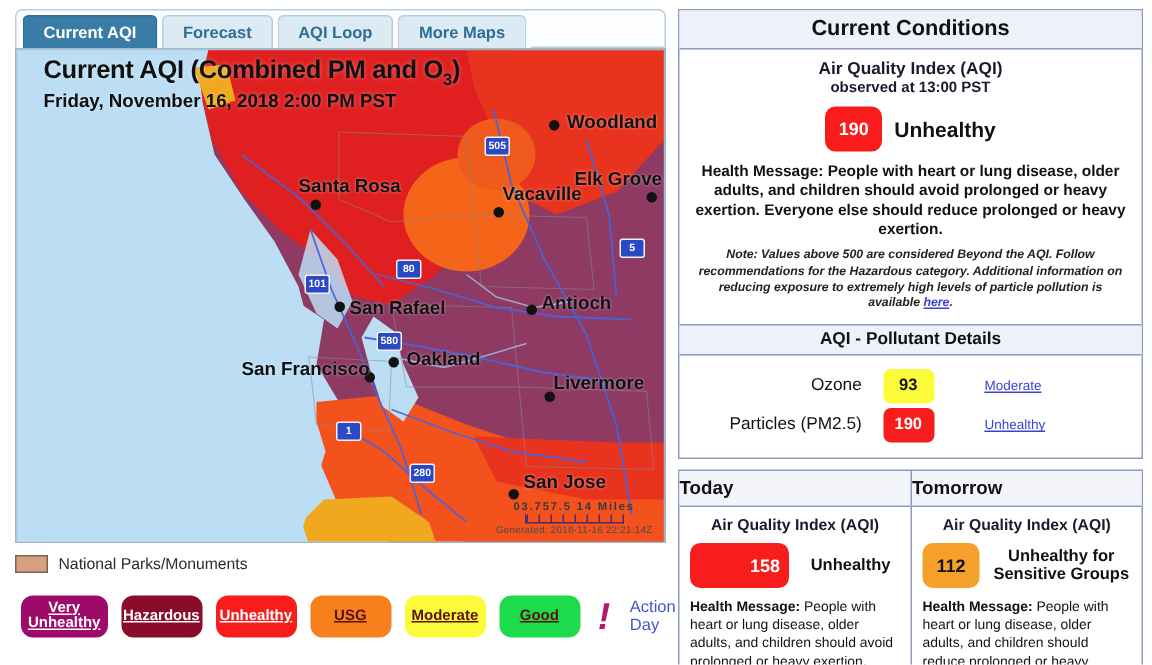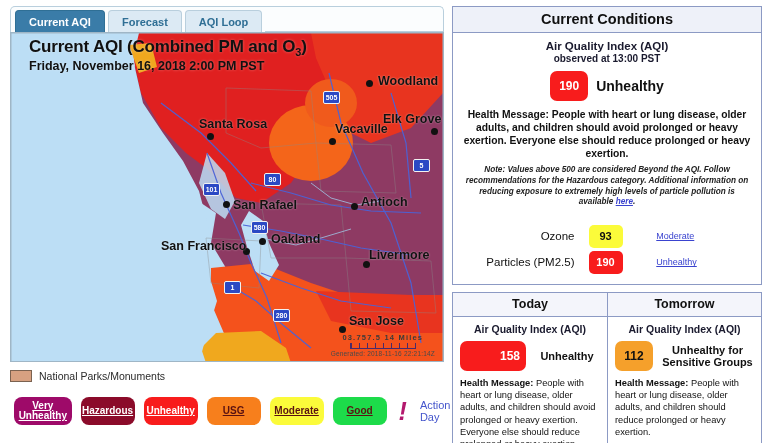--- a/index.html
+++ b/index.html
@@ -165,21 +165,21 @@
     font-size: 11px; font-weight: bold; padding: 0 5px;
   }
   .poll-cat { font-size: 9px; }
 
   .fc-cols { display: flex; }
   .fc-col { width: 50%; }
   .fc-col + .fc-col { border-left: 1px solid #8c9ac4; }
   .fc-day {
     background: #f4f5fb;
     border-bottom: 1px solid #8c9ac4;
-    text-align: center; font-size: 12.5px; font-weight: bold;
+    text-align: left; font-size: 12.5px; font-weight: bold;
     color: #111; padding: 4px 0 5px;
   }
   .fc-body { padding: 6px 7px 7px; }
   .fc-aqi-label { text-align: center; font-size: 10.5px; font-weight: bold; color: #1a1a2e; }
   .fc-badge-row { display: flex; align-items: center; gap: 8px; margin: 6px 0 6px; }
   .fc-cat { font-size: 11px; font-weight: bold; color: #111; line-height: 1.12; flex: 1; text-align: center; }
   .fc-msg { font-size: 9.3px; color: #111; line-height: 1.32; }
   .fc-msg b { font-weight: bold; }
 </style>
 </head>
@@ -191,20 +191,23 @@
 
     <div class="tabbar-shell">
       <div class="tab active">
           <span>Current AQI</span>
         </div>
       <div class="tab">
           <span>Forecast</span>
         </div>
       <div class="tab">
           <span>AQI Loop</span>
+        </div>
+      <div class="tab">
+          <span>More Maps</span>
         </div>
       <div class="tab-filler"></div>
     </div>
 
     <div class="map-frame">
       <svg class="map-canvas" viewBox="0 0 432 330" preserveAspectRatio="none">
         <rect x="0" y="0" width="432" height="330" fill="#bcdef5"></rect>
 
         <path d="M150,0 L432,0 L432,330 L300,330 L270,300 L250,250 L215,235 L200,210
                  L205,180 L175,160 L150,120 L120,80 L118,40 Z" fill="#8e3a63"></path>
@@ -355,20 +358,21 @@
       <div class="panel-body">
         <div class="cc-aqi-label">Air Quality Index (AQI)</div>
         <div class="cc-observed">observed at 13:00 PST</div>
         <div class="cc-badge-row">
           <span class="badge" id="cc-badge" style="background: rgb(248, 28, 28); color: rgb(255, 255, 255);">190</span>
           <span class="badge-cat">Unhealthy</span>
         </div>
         <div class="health-msg">Health Message: People with heart or lung disease, older adults, and children should avoid prolonged or heavy exertion. Everyone else should reduce prolonged or heavy exertion.</div>
         <div class="note"><span>Note: Values above 500 are considered Beyond the AQI. Follow recommendations for the Hazardous category. Additional information on reducing exposure to extremely high levels of particle pollution is available </span><a class="lnk" href="#">here</a><span>.</span></div>
       </div>
+      <div class="sub-head">AQI - Pollutant Details</div>
       <div class="poll-table" id="poll-table">
           <div class="poll-row">
             <div class="poll-name">Ozone</div>
             <div class="poll-badge-cell">
               <span class="poll-badge" style="background: rgb(251, 251, 58); color: rgb(17, 17, 17);">93</span>
             </div>
             <a class="poll-cat lnk" href="#">Moderate</a>
           </div>
           <div class="poll-row">
             <div class="poll-name">Particles (PM2.5)</div>

